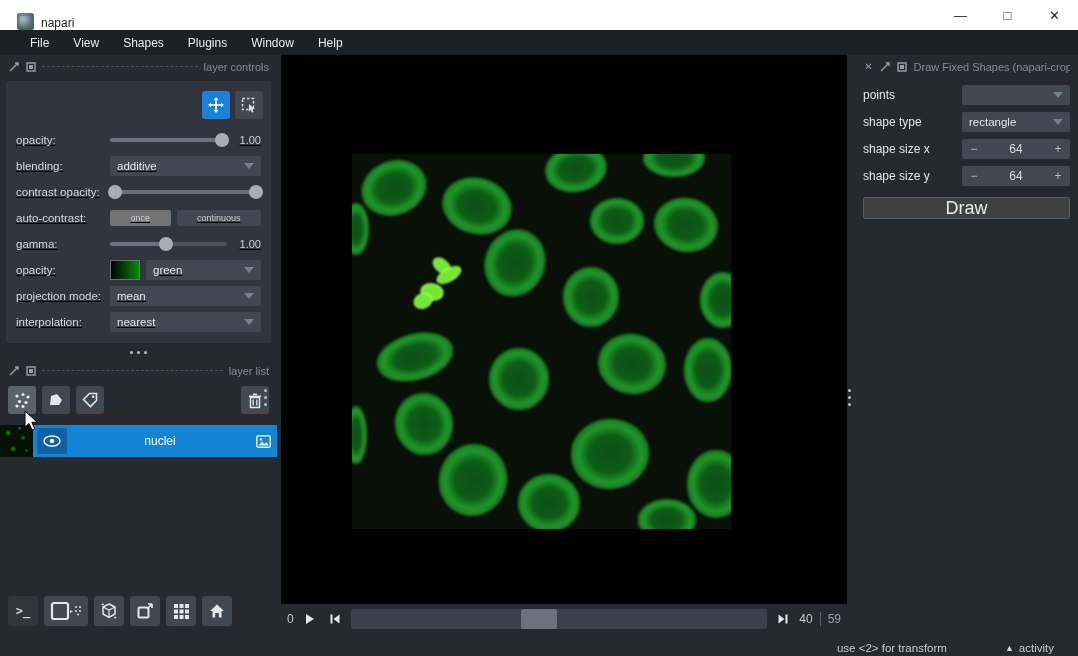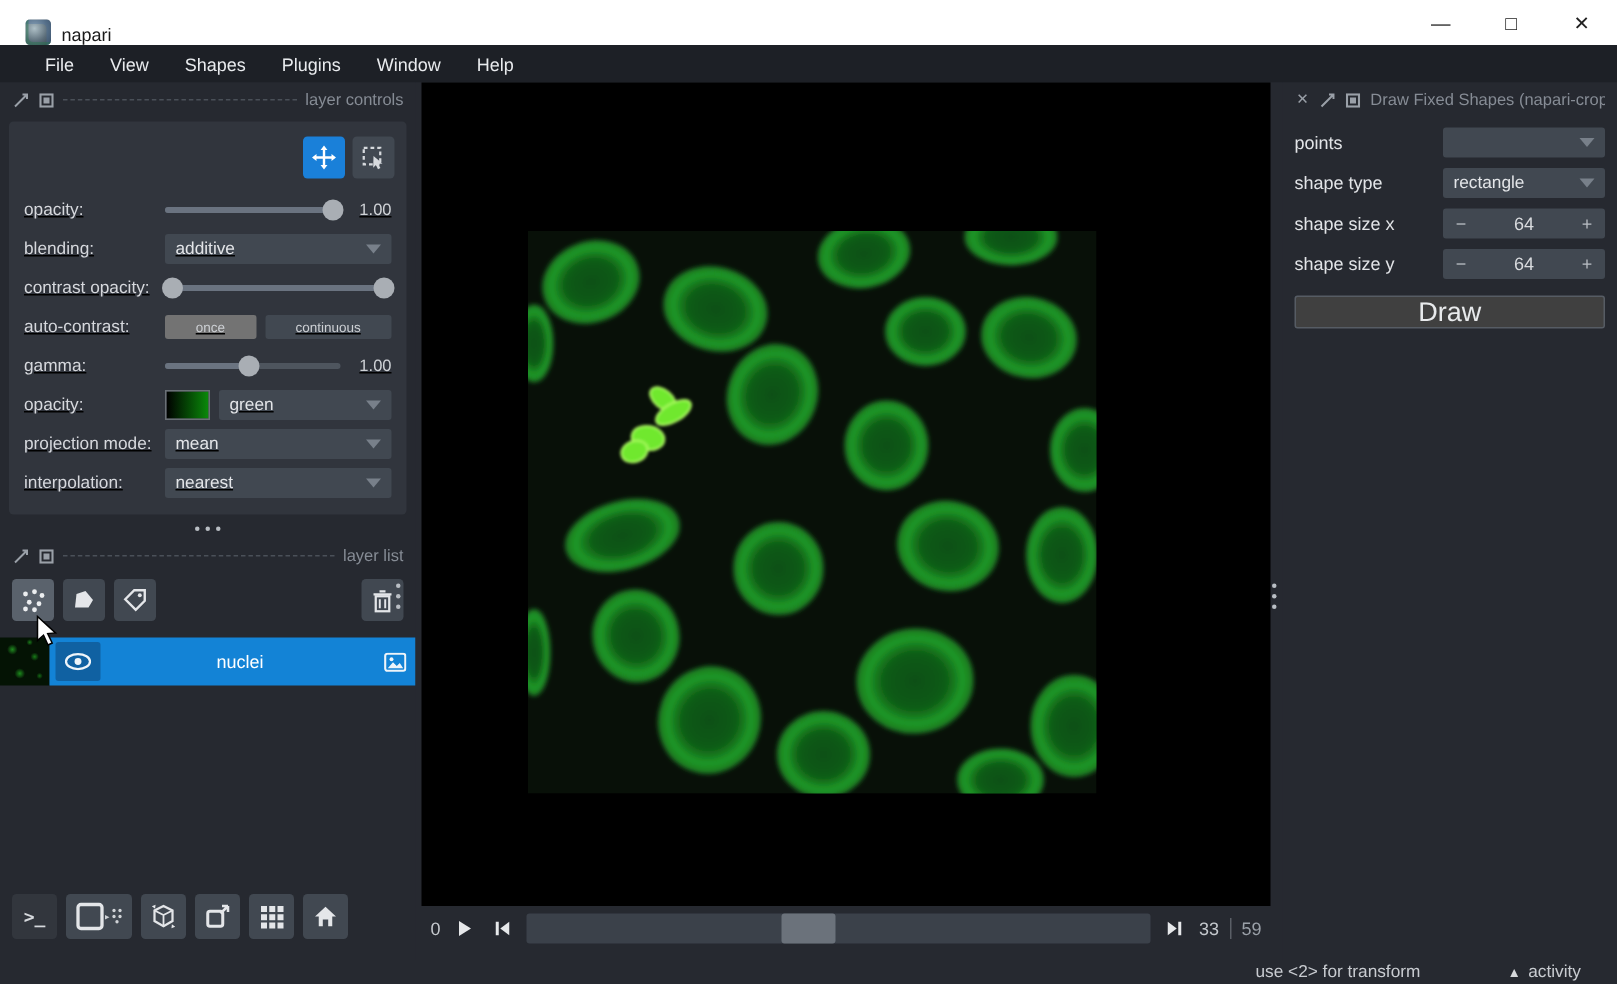--- a/index.html
+++ b/index.html
@@ -466,21 +466,21 @@
         </div>
         <div class="dims-track">
           <div class="dims-handle"></div>
         </div>
         <div class="dims-btn">
           <svg width="12" height="12" viewBox="0 0 12 12">
               <path d="M1.5 1.5 L7.5 6 L1.5 10.5 Z" fill="#e6e8ea"></path>
               <rect x="8.5" y="1.5" width="2" height="9" fill="#e6e8ea"></rect>
             </svg>
         </div>
-        <span>33</span>
+        <span>40</span>
         <span class="dims-sep"></span>
         <span class="dims-total">59</span>
       </div>
     </div>
 
     <div class="right-dock">
       <div class="panel-header">
         <span class="ph-icon">✕</span>
         <span class="ph-icon">
           <svg width="10" height="10" viewBox="0 0 10 10">

